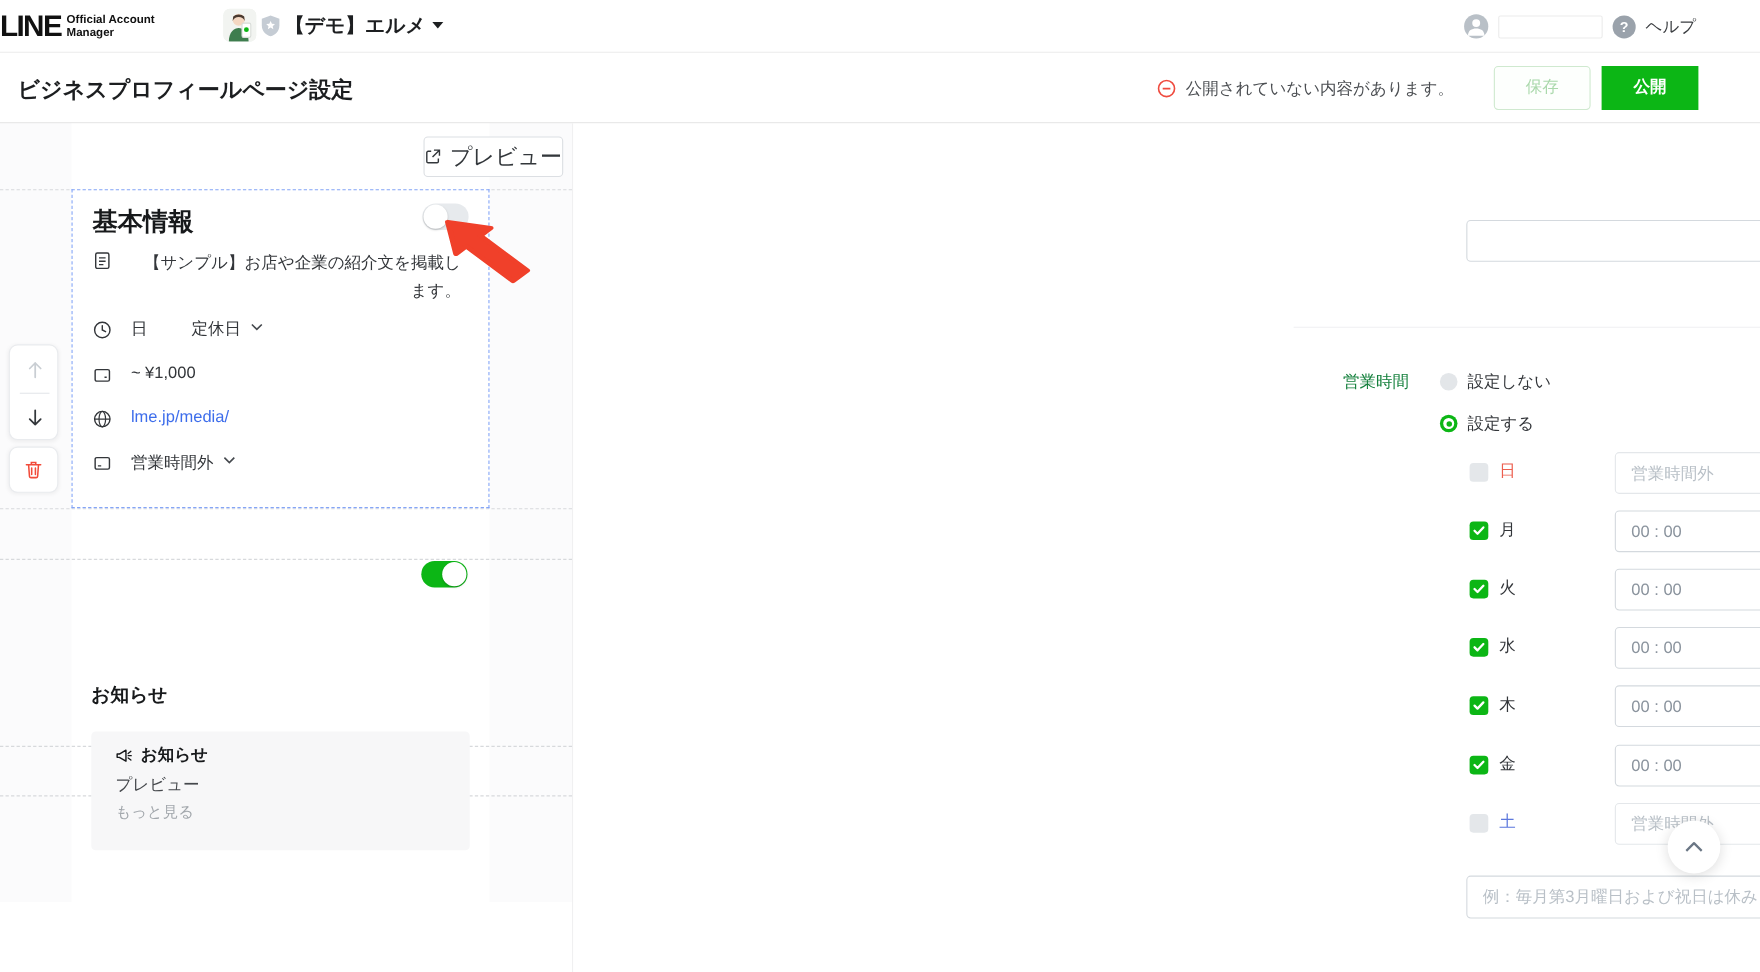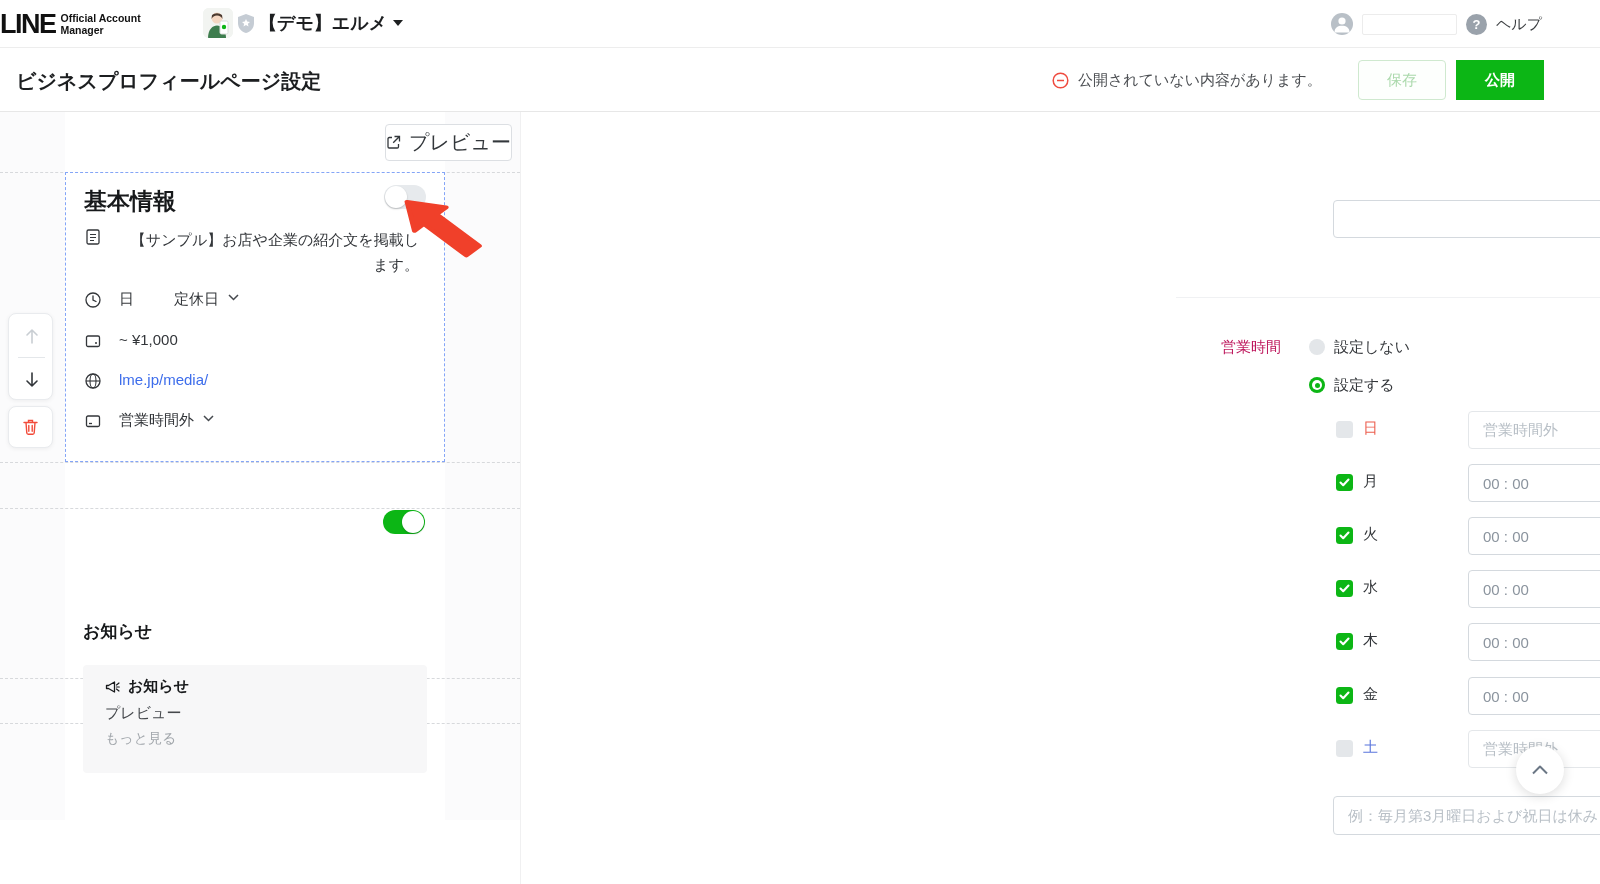--- a/index.html
+++ b/index.html
@@ -81,21 +81,21 @@
 
   
   .right-panel { position:absolute; left:521px; top:112px; width:1079px; height:772px; background:#fff; }
   .input-box { background:#fff; border:1px solid #d4d9de; border-radius:4px; font-size:15px; color:#33363a;
     padding:0 14px; outline:none; }
   .input-box::placeholder { color:#b9c0c7; }
   .top-input { position:absolute; left:812px; top:88px; width:518px; height:38px; z-index:0; }
 
   .h-divider { position:absolute; left:655px; width:780px; height:1px; background:#f0f1f3; }
 
-  .sec-label { position:absolute; left:650px; width:110px; text-align:right; font-size:15px; color:#be185d; }
+  .sec-label { position:absolute; left:650px; width:110px; text-align:right; font-size:15px; color:#15803d; }
   .radio-row { position:absolute; left:788px; display:flex; align-items:center; gap:9px; height:18px; }
   .radio { width:16px; height:16px; border-radius:50%; background:#e3e6e9; position:relative; flex:0 0 16px; }
   .radio.checked { background:#0cb615; }
   .radio.checked .ring { position:absolute; left:3px; top:3px; width:10px; height:10px; border-radius:50%; background:#fff; }
   .radio.checked .ring .dot { position:absolute; left:2.5px; top:2.5px; width:5px; height:5px; border-radius:50%; background:#0cb615; }
   .radio-label { font-size:15px; color:#33363a; }
 
   .day-row { position:absolute; left:815px; width:560px; height:40px; }
   .cb { position:absolute; left:0; top:11px; width:17px; height:17px; border-radius:3.5px; }
   .cb.unchecked { background:#e4e7ea; }

